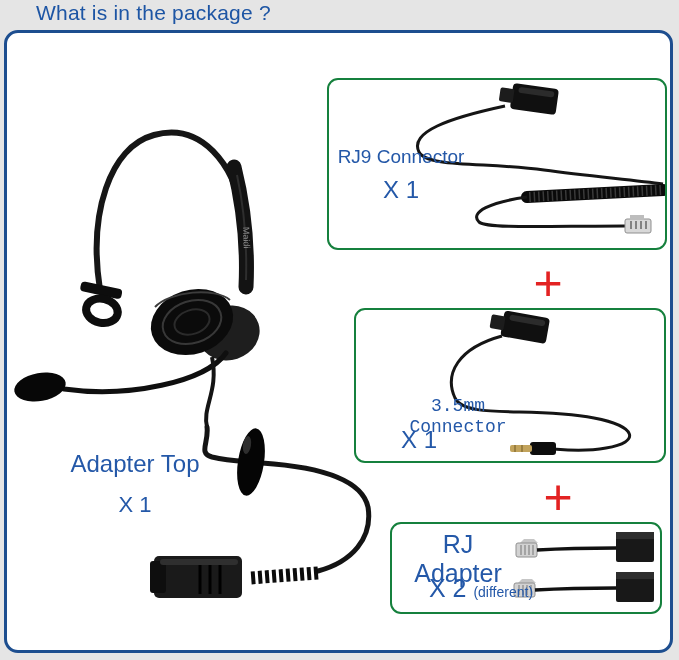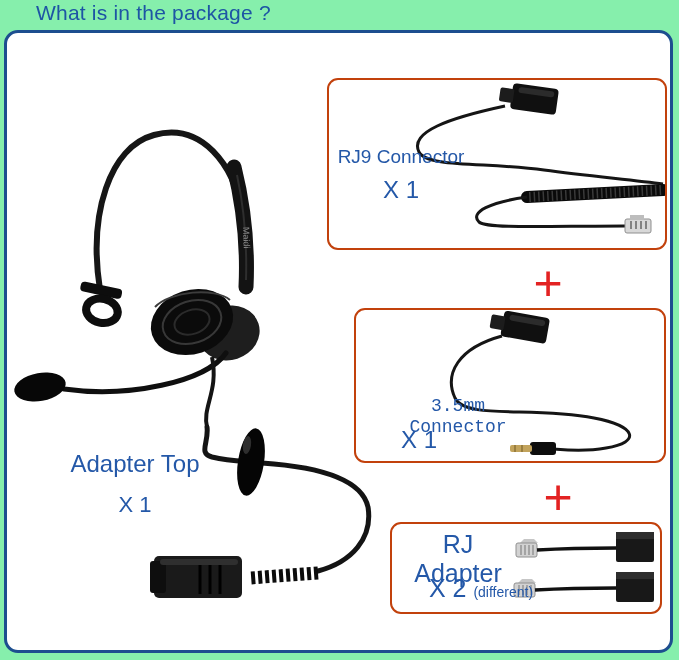--- a/index.html
+++ b/index.html
@@ -1,22 +1,22 @@
 <!DOCTYPE html>
 <html><head>
 <meta charset="utf-8">
 <style>
   html,body{margin:0;padding:0;background:#ffffff;}
   body{width:679px;height:660px;font-family:"Liberation Sans",sans-serif;}
-  .stage{position:relative;width:679px;height:660px;overflow:hidden;background:#86efac;}
+  .stage{position:relative;width:679px;height:660px;overflow:hidden;background:#e5e5e5;}
   .outer-box{position:absolute;left:4px;top:30px;width:669px;height:623px;
     border:3px solid #1d4e8f;border-radius:14px;box-sizing:border-box;background:#fff;}
   .page-title{position:absolute;left:36px;top:1px;font-size:21px;letter-spacing:.2px;
     color:#1d55a4;white-space:nowrap;}
-  .red-box{position:absolute;border:2px solid #c2410c;border-radius:11px;
+  .red-box{position:absolute;border:2px solid #15803d;border-radius:11px;
     box-sizing:border-box;background:#fff;}
   #box-rj9{left:327px;top:78px;width:340px;height:172px;}
   #box-35mm{left:354px;top:308px;width:312px;height:155px;}
   #box-adapter{left:390px;top:522px;width:272px;height:92px;}
   .blue-label{position:absolute;color:#2458a8;text-align:center;line-height:1.15;}
   .plus{position:absolute;color:#e32222;font-size:50px;line-height:50px;width:44px;
     text-align:center;font-weight:400;}
   .fill-svg{position:absolute;left:0;top:0;width:100%;height:100%;}
   .note{font-size:14px;color:#2458a8;}
   .qty-big{font-size:24px;}

